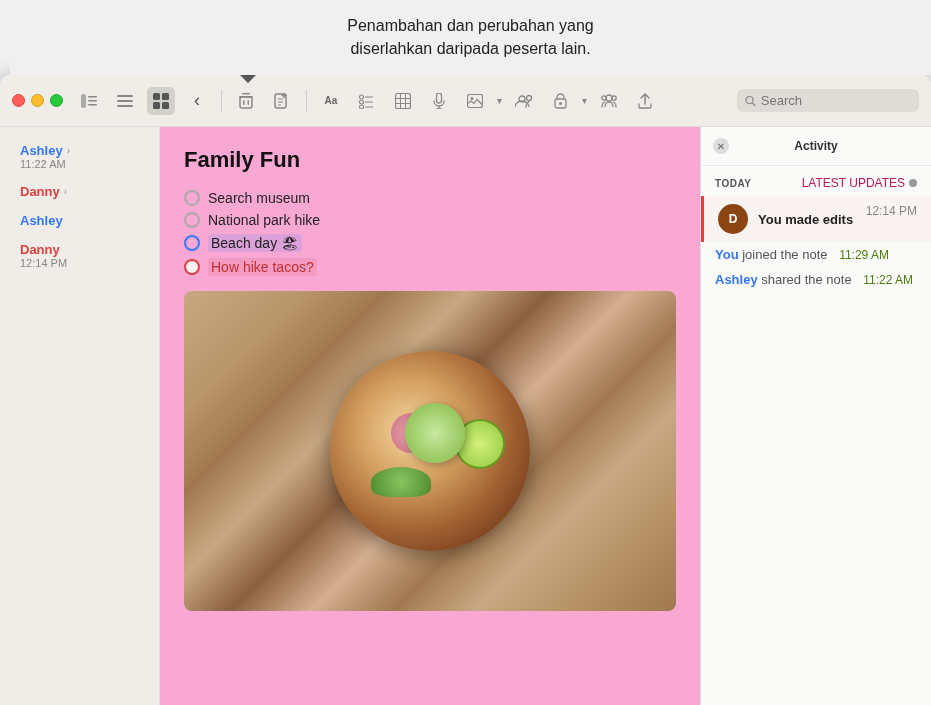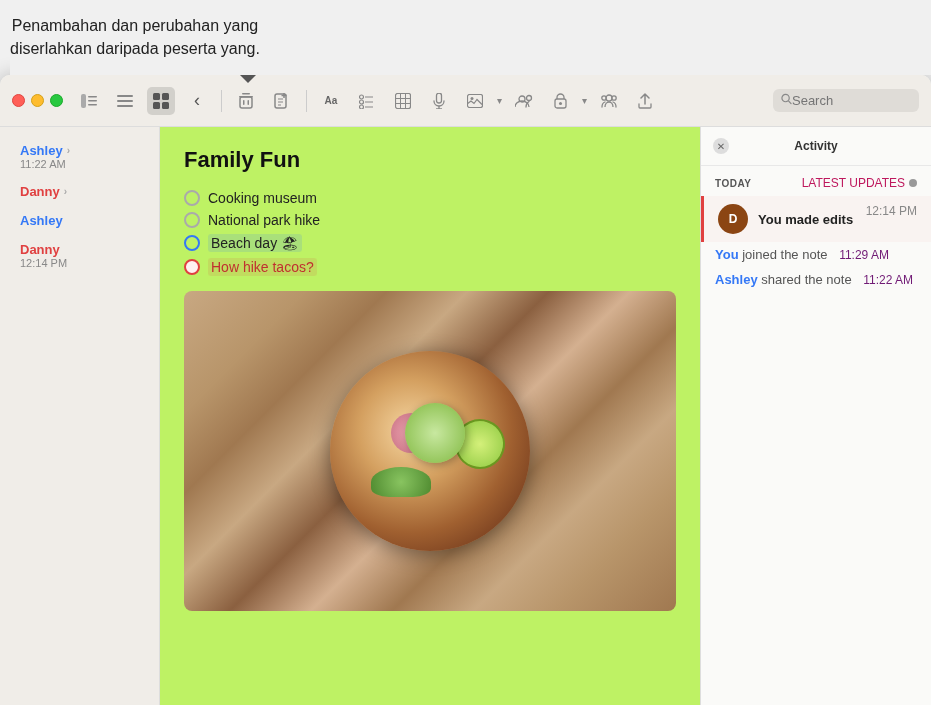--- a/index.html
+++ b/index.html
@@ -15,20 +15,21 @@
     
     .tooltip-area {
       position: absolute;
       top: 0;
       left: 10px;
       right: 0;
       height: 75px;
       background: #f0f0f0;
       display: flex;
       align-items: center;
+      justify-content: center;
       z-index: 10;
     }
     .tooltip-text {
       text-align: center;
       font-size: 16px;
       color: #222;
       line-height: 1.4;
     }
 
     
@@ -102,24 +103,26 @@
     .toolbar-separator {
       width: 1px;
       height: 22px;
       background: #ccc;
       margin: 0 2px;
     }
 
     .search-box {
       margin-left: auto;
       display: flex;
+      align-items: center;
       background: rgba(0,0,0,0.07);
       border-radius: 6px;
       padding: 4px 8px;
-      width: 146px;
+      gap: 5px;
+      width: 182px;
     }
     .search-input {
       border: none;
       background: transparent;
       font-size: 13px;
       color: #888;
       outline: none;
       width: 100%;
     }
 
@@ -162,21 +165,21 @@
     }
 
     .sidebar-chevron {
       font-size: 10px;
       color: #aaa;
     }
 
     
     .note-area {
       flex: 1;
-      background: #bef264;
+      background: #f9a8d4;
       padding: 20px 24px;
       overflow-y: auto;
       border-right: 1px solid #ddd;
     }
 
     .note-title {
       font-size: 22px;
       font-weight: 700;
       color: #111;
       margin-bottom: 14px;
@@ -393,31 +396,31 @@
       font-size: 13px;
       color: #555;
     }
 
     .activity-text-item .actor {
       font-weight: 600;
       color: #3478f6;
     }
 
     .activity-text-item .time {
-      color: #701a75;
+      color: #4d7c0f;
       font-size: 12px;
     }
   </style>
 </head>
 <body>
 
 <div class="tooltip-area">
   <div class="tooltip-text">
     <span>Penambahan dan perubahan yang</span><br>
-    <span>diserlahkan daripada peserta yang.</span>
+    <span>diserlahkan daripada peserta lain.</span>
   </div>
   <div class="tooltip-arrow"></div>
 </div>
 
 <div class="window">
 
   <div class="titlebar">
     <div class="traffic-lights">
       <div class="traffic-light tl-red"></div>
       <div class="traffic-light tl-yellow"></div>
@@ -596,21 +599,21 @@
         <div class="sidebar-time">12:14 PM</div>
       </div>
     </div>
 
     <div class="note-area">
       <div class="note-title">Family Fun</div>
 
       <ul class="checklist">
         <li class="checklist-item">
           <div class="check-circle"></div>
-          <span>Cooking museum</span>
+          <span>Search museum</span>
         </li>
         <li class="checklist-item">
           <div class="check-circle"></div>
           <span>National park hike</span>
         </li>
         <li class="checklist-item">
           <div class="check-circle blue-border"></div>
           <span class="item-highlighted-blue">Beach day 🏖</span>
         </li>
         <li class="checklist-item">

